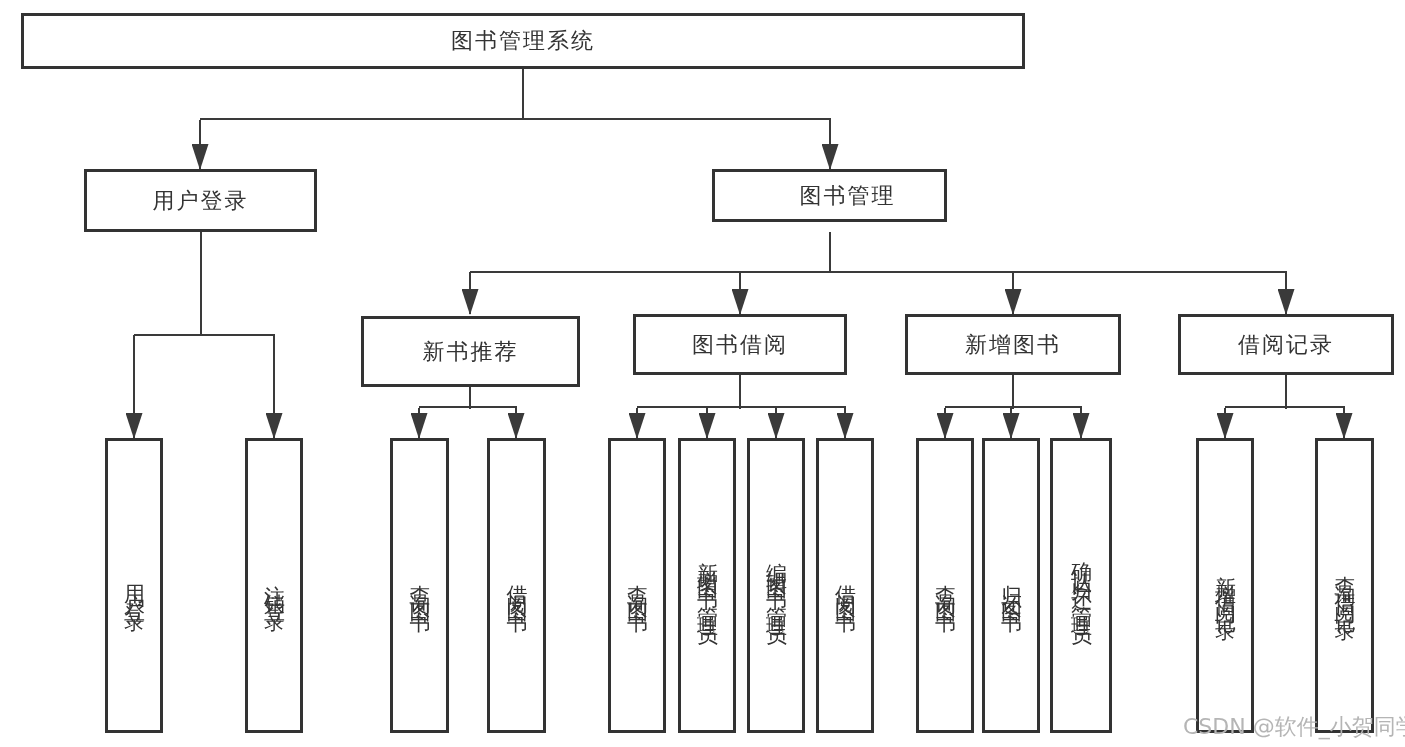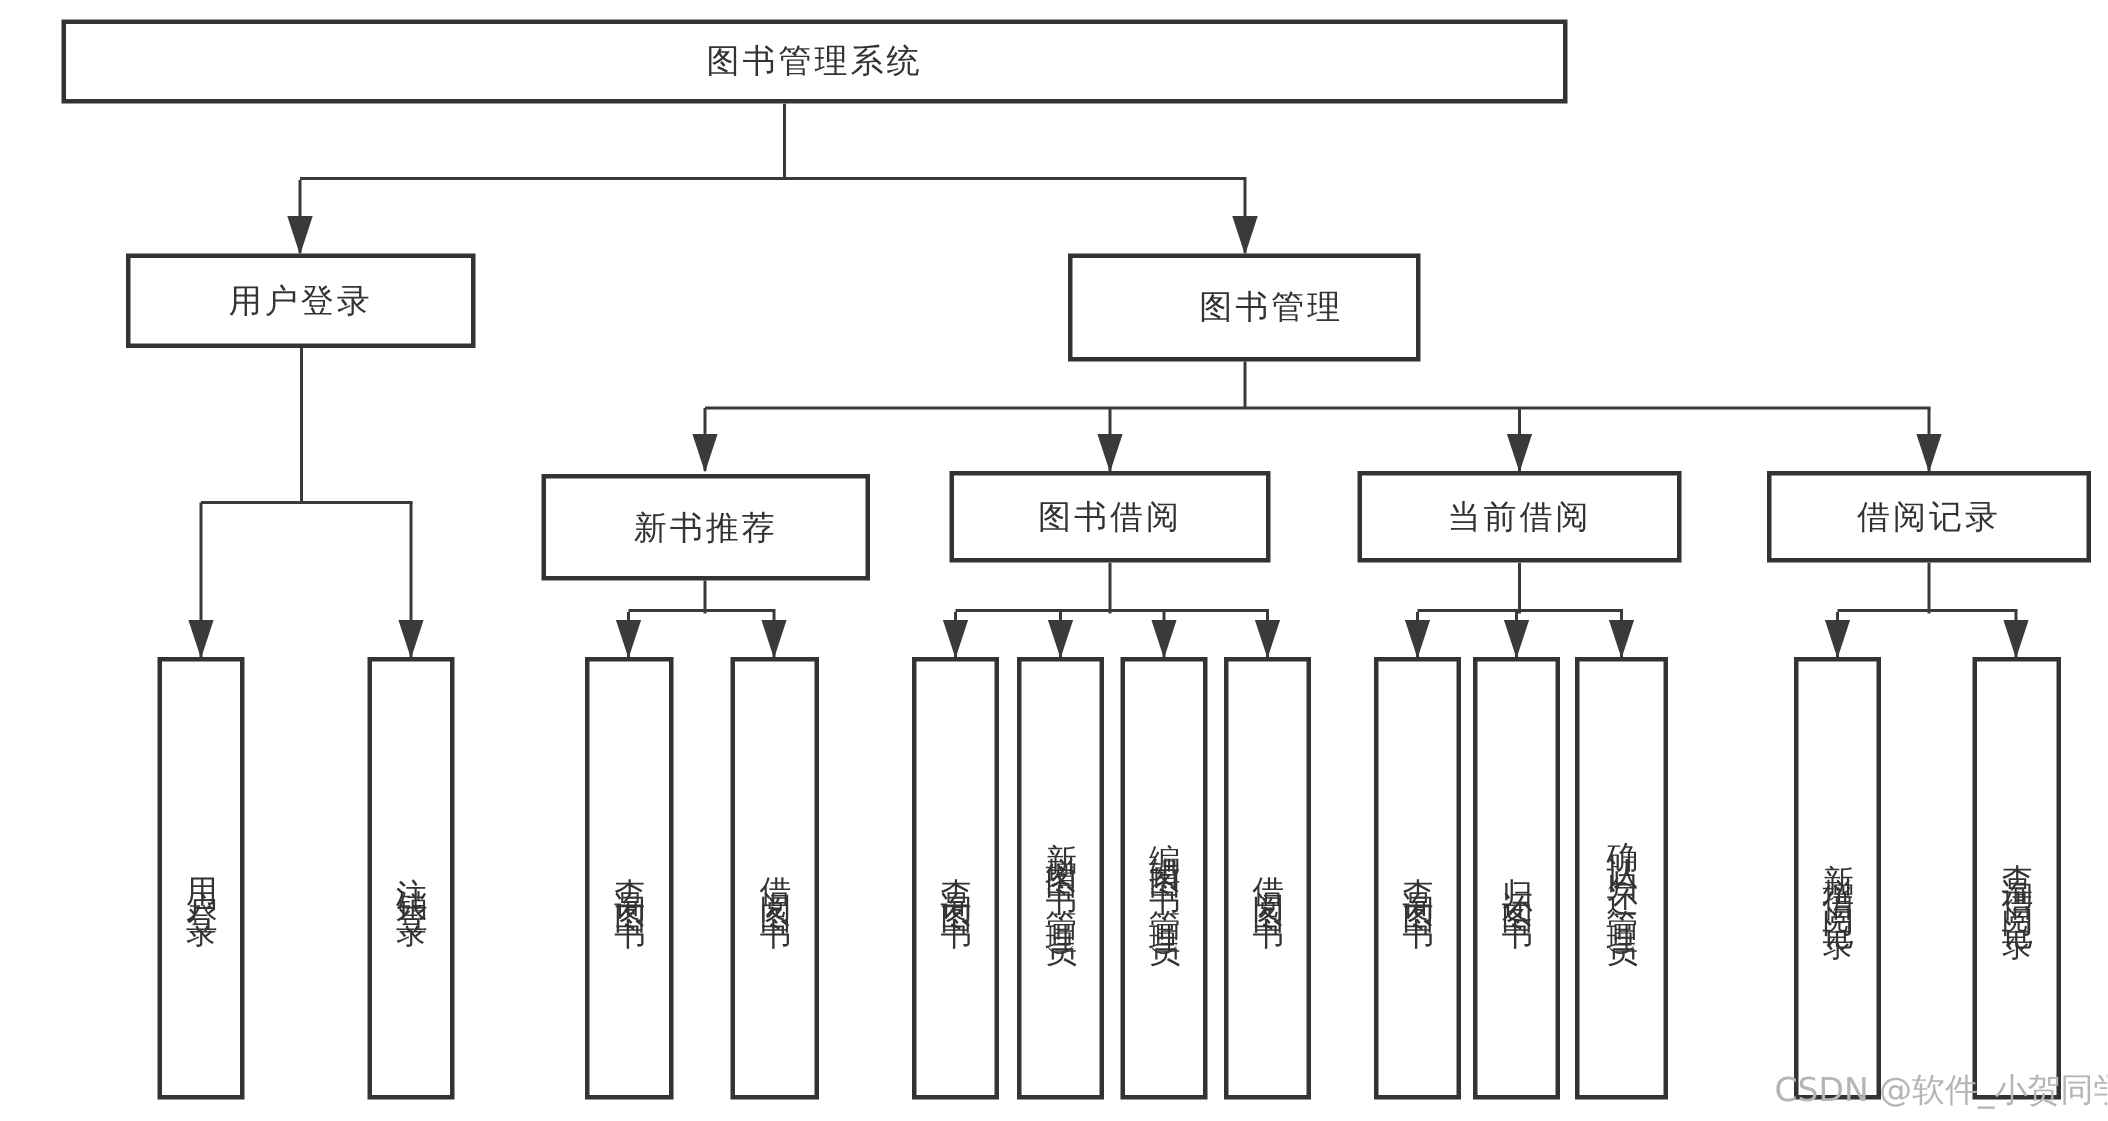--- a/index.html
+++ b/index.html
@@ -94,39 +94,39 @@
     <line class="wire" x1="845" y1="408" x2="845" y2="438" marker-end="url(#arrow)"></line>
 
     <line class="wire" x1="945" y1="408" x2="945" y2="438" marker-end="url(#arrow)"></line>
     <line class="wire" x1="1011" y1="408" x2="1011" y2="438" marker-end="url(#arrow)"></line>
     <line class="wire" x1="1081" y1="408" x2="1081" y2="438" marker-end="url(#arrow)"></line>
 
     <line class="wire" x1="1225" y1="408" x2="1225" y2="438" marker-end="url(#arrow)"></line>
     <line class="wire" x1="1344" y1="408" x2="1344" y2="438" marker-end="url(#arrow)"></line>
   </svg>
 
-  <div class="box" style="left:21px;top:13px;width:1004px;height:56px;margin-left:20px;">
+  <div class="box" style="left:21px;top:13px;width:1004px;height:56px;">
     <span>图书管理系统</span>
   </div>
 
   <div class="box" style="left:84px;top:169px;width:233px;height:63px;">
     <span>用户登录</span>
   </div>
-  <div class="box" style="left:712px;top:169px;width:235px;height:72px;padding-left:36px;">
+  <div class="box" style="left:712px;top:169px;width:235px;height:53px;padding-left:36px;">
     <span>图书管理</span>
   </div>
 
   <div class="box" style="left:361px;top:316px;width:219px;height:71px;">
     <span>新书推荐</span>
   </div>
   <div class="box" style="left:633px;top:314px;width:214px;height:61px;align-items:center;">
     <span>图书借阅</span>
   </div>
   <div class="box" style="left:905px;top:314px;width:216px;height:61px;">
-    <span>当前借阅</span>
+    <span>新增图书</span>
   </div>
   <div class="box" style="left:1178px;top:314px;width:216px;height:61px;">
     <span>借阅记录</span>
   </div>
 
   <div class="vbox" style="left:105px;top:438px;width:58px;height:295px;">
     <span class="vtext">用户登录</span>
   </div>
   <div class="vbox" style="left:245px;top:438px;width:58px;height:295px;">
     <span class="vtext">注销登录</span>

